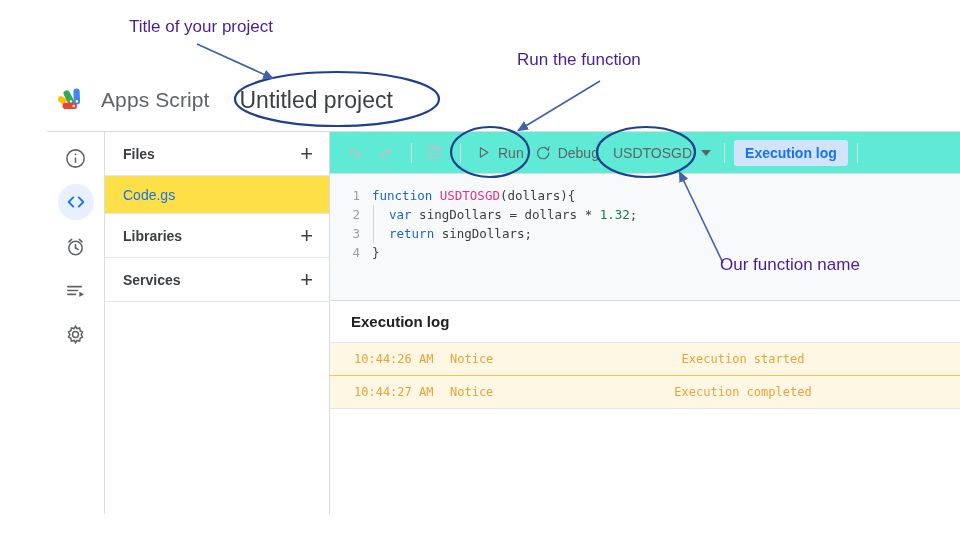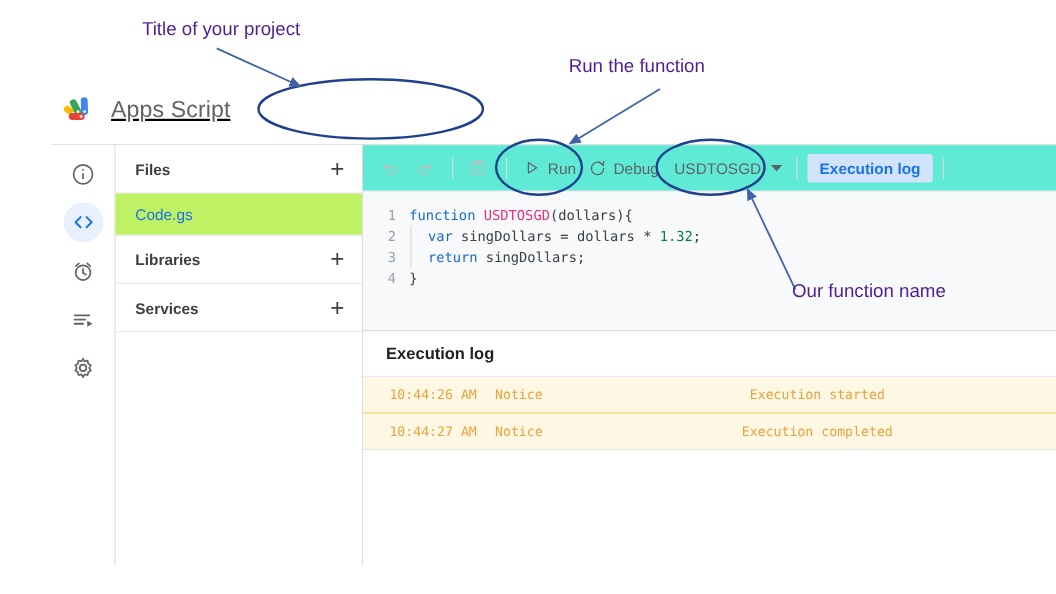--- a/index.html
+++ b/index.html
@@ -13,21 +13,21 @@
     position: relative;
     width: 960px; height: 540px;
     background: #ffffff;
   }
 
   
   .brand-bar {
     position: absolute;
     left: 0; top: 76px;
     width: 816px; height: 48px;
-    display: flex; align-items: center; text-decoration: underline;
+    display: flex; align-items: center;
   }
   .brand-logo {
     margin-left: 57px;
     width: 34px; height: 34px;
     display: block;
   }
   .brand-name {
     margin-left: 10px;
     font-size: 21px;
     color: #5f6368;
@@ -97,21 +97,21 @@
     font-weight: normal;
     line-height: 1;
   }
   .file-item {
     height: 38px;
     display: flex; align-items: center;
     padding-left: 18px;
     box-sizing: border-box;
     font-size: 14px;
     color: #1a73e8;
-    background: #bef264;
+    background: #fde047;
     border-bottom: 1px solid #e4e6e8;
   }
 
   
   .editor-col {
     position: absolute;
     left: 283px; top: 0;
     width: 630px; height: 382px;
     box-sizing: border-box;
   }
@@ -269,20 +269,21 @@
           <circle cx="23.2" cy="21.8" r="1.5" fill="#fff"></circle>
         </g>
 
         <g transform="rotate(-86 16 27)">
           <rect x="12.6" y="17" width="7.4" height="17" rx="3.7" fill="#ea4335"></rect>
           <circle cx="16.3" cy="30.2" r="1.5" fill="#fff"></circle>
         </g>
       </g>
     </svg>
     <span class="brand-name">Apps Script</span>
+    <span class="project-title">Untitled project</span>
   </div>
 
   <div class="app-frame">
 
     <div class="rail">
       <div class="rail-btn">
         <svg width="23" height="23" viewBox="0 0 24 24" fill="none" stroke="currentColor" stroke-width="1.6">
           <circle cx="12" cy="12" r="9"></circle>
           <line x1="12" y1="11" x2="12" y2="16.5"></line>
           <circle cx="12" cy="7.8" r="0.9" fill="currentColor" stroke="none"></circle>

